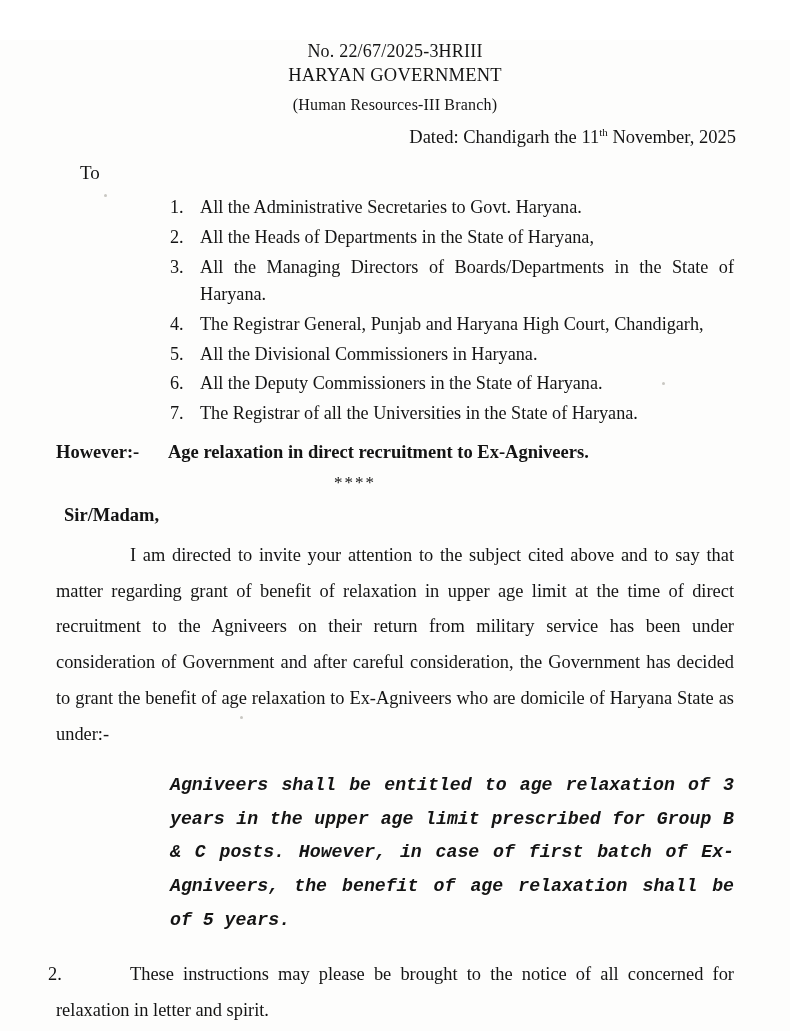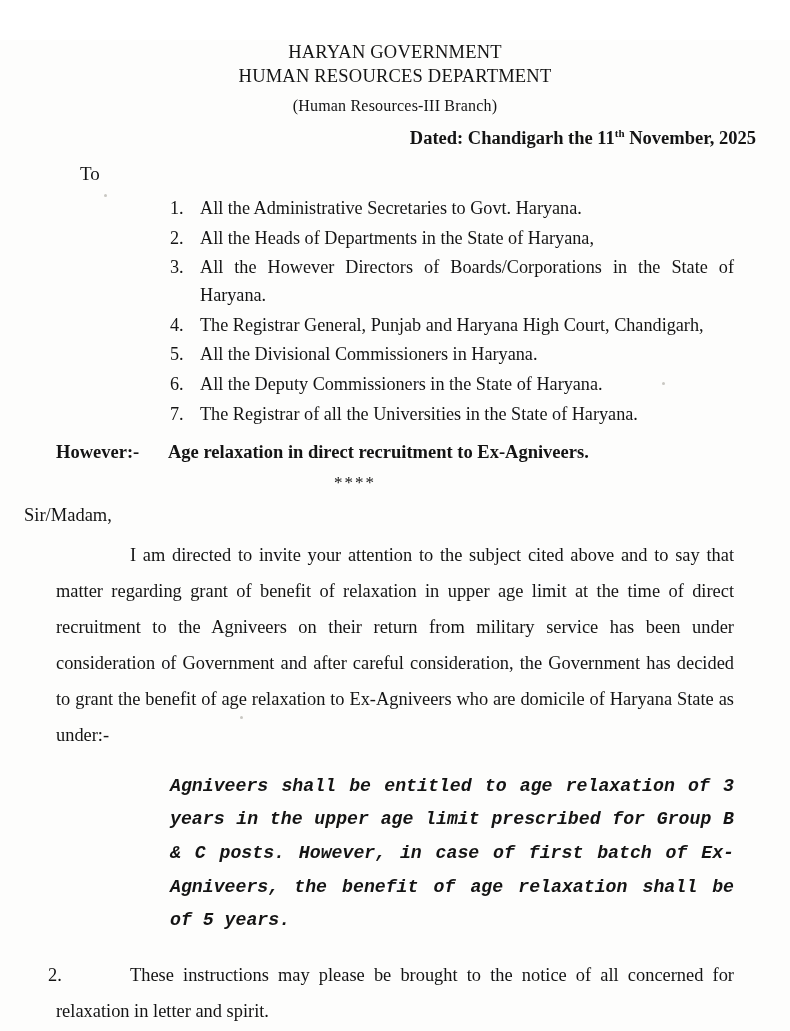--- a/index.html
+++ b/index.html
@@ -32,24 +32,23 @@
   }
   .header .line {
     font-size: 18.5px;
     letter-spacing: 0.2px;
   }
   .header .ref-no { font-size: 18px; }
   .header .branch { font-size: 16px; margin-top: 8px; }
 
   .dated-row {
     text-align: right;
-    padding-right: 34px;
+    padding-right: 54px;
     margin-top: 10px;
     font-size: 18.5px;
-    font-weight: bold;
   }
   .dated-row sup {
     font-size: 11px;
     vertical-align: super;
   }
 
   
   .to-label {
     margin-top: 14px;
     margin-left: 80px;
@@ -97,23 +96,23 @@
   .stars {
     text-align: center;
     margin-top: 10px;
     font-size: 17px;
     letter-spacing: 2px;
     padding-right: 80px;
   }
 
   .salutation {
     margin-top: 12px;
-    margin-left: 24px;
-    font-size: 18.5px;
-    font-weight: normal;
+    margin-left: 64px;
+    font-size: 18.5px;
+    font-weight: bold;
   }
 
   
   .body-para {
     margin: 12px 56px 0 56px;
     font-size: 18.4px;
     line-height: 1.95;
     text-align: justify;
     text-justify: inter-word;
   }
@@ -158,43 +157,43 @@
 </head>
 <body>
 
 <div class="page">
 
   <div class="speck" style="left:104px; top:154px; width:3px; height:3px;"></div>
   <div class="speck" style="left:662px; top:342px; width:3px; height:3px;"></div>
   <div class="speck" style="left:240px; top:676px; width:3px; height:3px;"></div>
 
   <div class="header">
+    <div class="line ref-no">No. 22/67/2025-3HRIII</div>
     <div class="line">HARYAN GOVERNMENT</div>
-    <div class="line">HUMAN RESOURCES DEPARTMENT</div>
     <div class="line branch">(Human Resources-III Branch)</div>
   </div>
 
   <div class="dated-row">
     <span>Dated: Chandigarh the 11</span><sup>th</sup><span> November, 2025</span>
   </div>
 
   <div class="to-label">To</div>
 
   <ol class="addressees">
     <li>
       <span class="num">1.</span>
       <span class="txt">All the Administrative Secretaries to Govt. Haryana.</span>
     </li>
     <li>
       <span class="num">2.</span>
       <span class="txt">All the Heads of Departments in the State of Haryana,</span>
     </li>
     <li>
       <span class="num">3.</span>
-      <span class="txt">All the However Directors of Boards/Corporations in the State of Haryana.</span>
+      <span class="txt">All the Managing Directors of Boards/Departments in the State of Haryana.</span>
     </li>
     <li>
       <span class="num">4.</span>
       <span class="txt">The Registrar General, Punjab and Haryana High Court, Chandigarh,</span>
     </li>
     <li>
       <span class="num">5.</span>
       <span class="txt">All the Divisional Commissioners in Haryana.</span>
     </li>
     <li>

